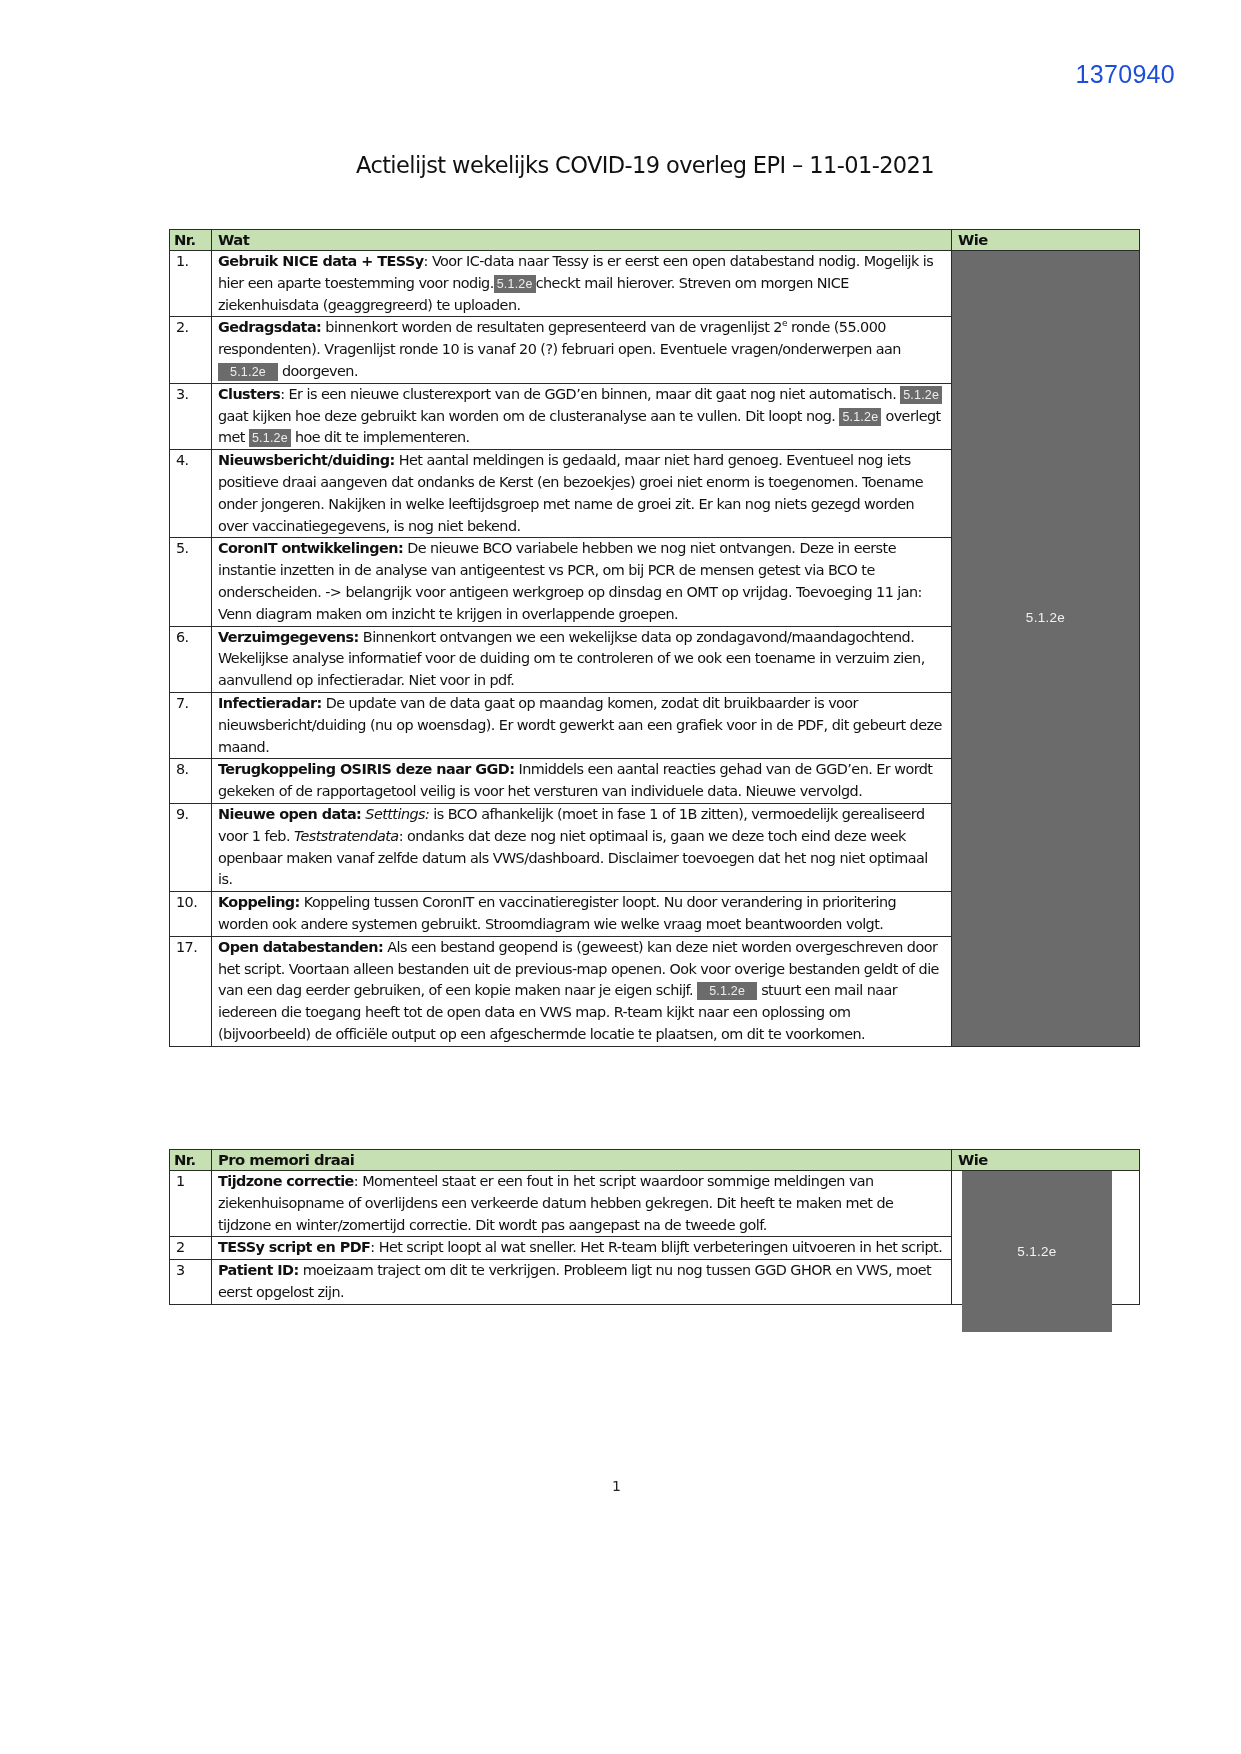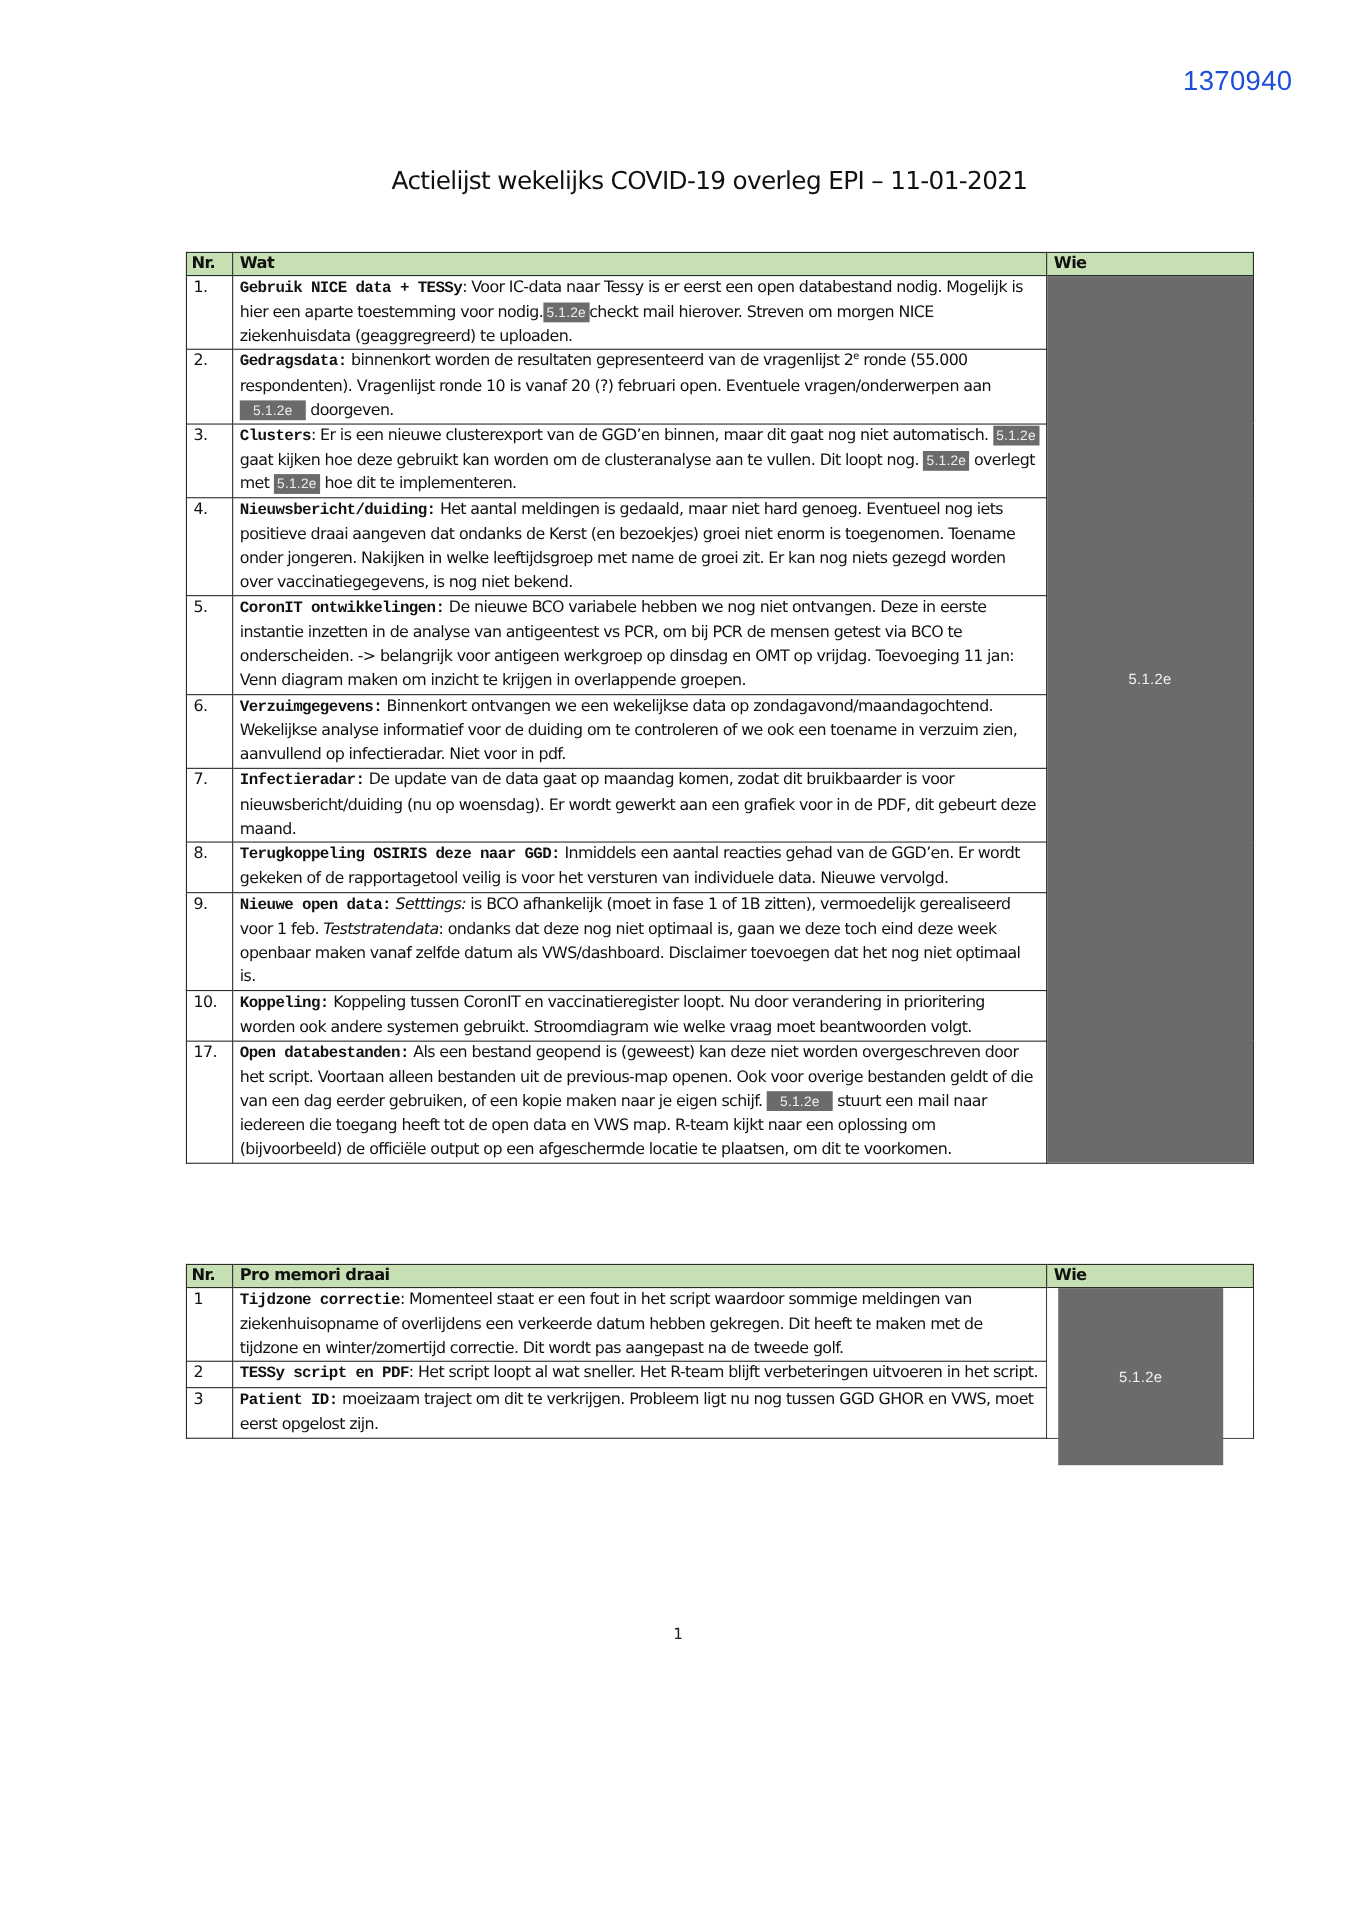--- a/index.html
+++ b/index.html
@@ -11,21 +11,21 @@
   table.tbl { position:absolute; left:169px; width:970px; border-collapse:collapse; table-layout:fixed;
               font-family:"DejaVu Sans", sans-serif; font-size:14.4px; letter-spacing:-0.55px; line-height:21.8px; }
   table.tbl th, table.tbl td { border:1px solid #2b2b2b; padding:0 6px; vertical-align:top; text-align:left; }
   table.tbl th { background:#c6e0b4; font-weight:bold; height:20px; line-height:20px; font-size:14.8px; }
   table.tbl th.nr { padding:0 4px; }
   td.num { text-align:right; padding-right:8px; }
   td.wat { padding-left:7px; padding-right:4px; }
   td.wie-cell { background:#6b6b6b; border-color:#2b2b2b; position:relative; }
   .wie-label { position:absolute; left:0; right:0; text-align:center; color:#f2f2f2;
                font-family:"Liberation Sans", sans-serif; font-size:13.5px; letter-spacing:0.3px; }
-  b { font-weight:bold;font-family:Liberation Mono, monospace; }
+  b { font-weight:bold; }
   i { font-style:italic; }
   .redact { display:inline-block; background:#6b6b6b; color:#eeeeee; font-family:"Liberation Sans", sans-serif;
             font-size:12.5px; letter-spacing:0.2px; line-height:18px; padding:0 3px; vertical-align:baseline; }
   .redact.wide { padding:0 12px; }
   #t1 { top:229px; }
   #t2 { top:1149px; }
   .pm-wie { background:#fff; position:relative; }
   .pm-wie-box { position:absolute; left:10px; top:0; width:150px; height:161px; background:#6b6b6b; z-index:2; }
   .pm-wie-box .wie-label { top:70px; }
   .page-num { position:absolute; top:1478px; left:612px; font-family:"DejaVu Sans", sans-serif; font-size:14px; color:#222; }

